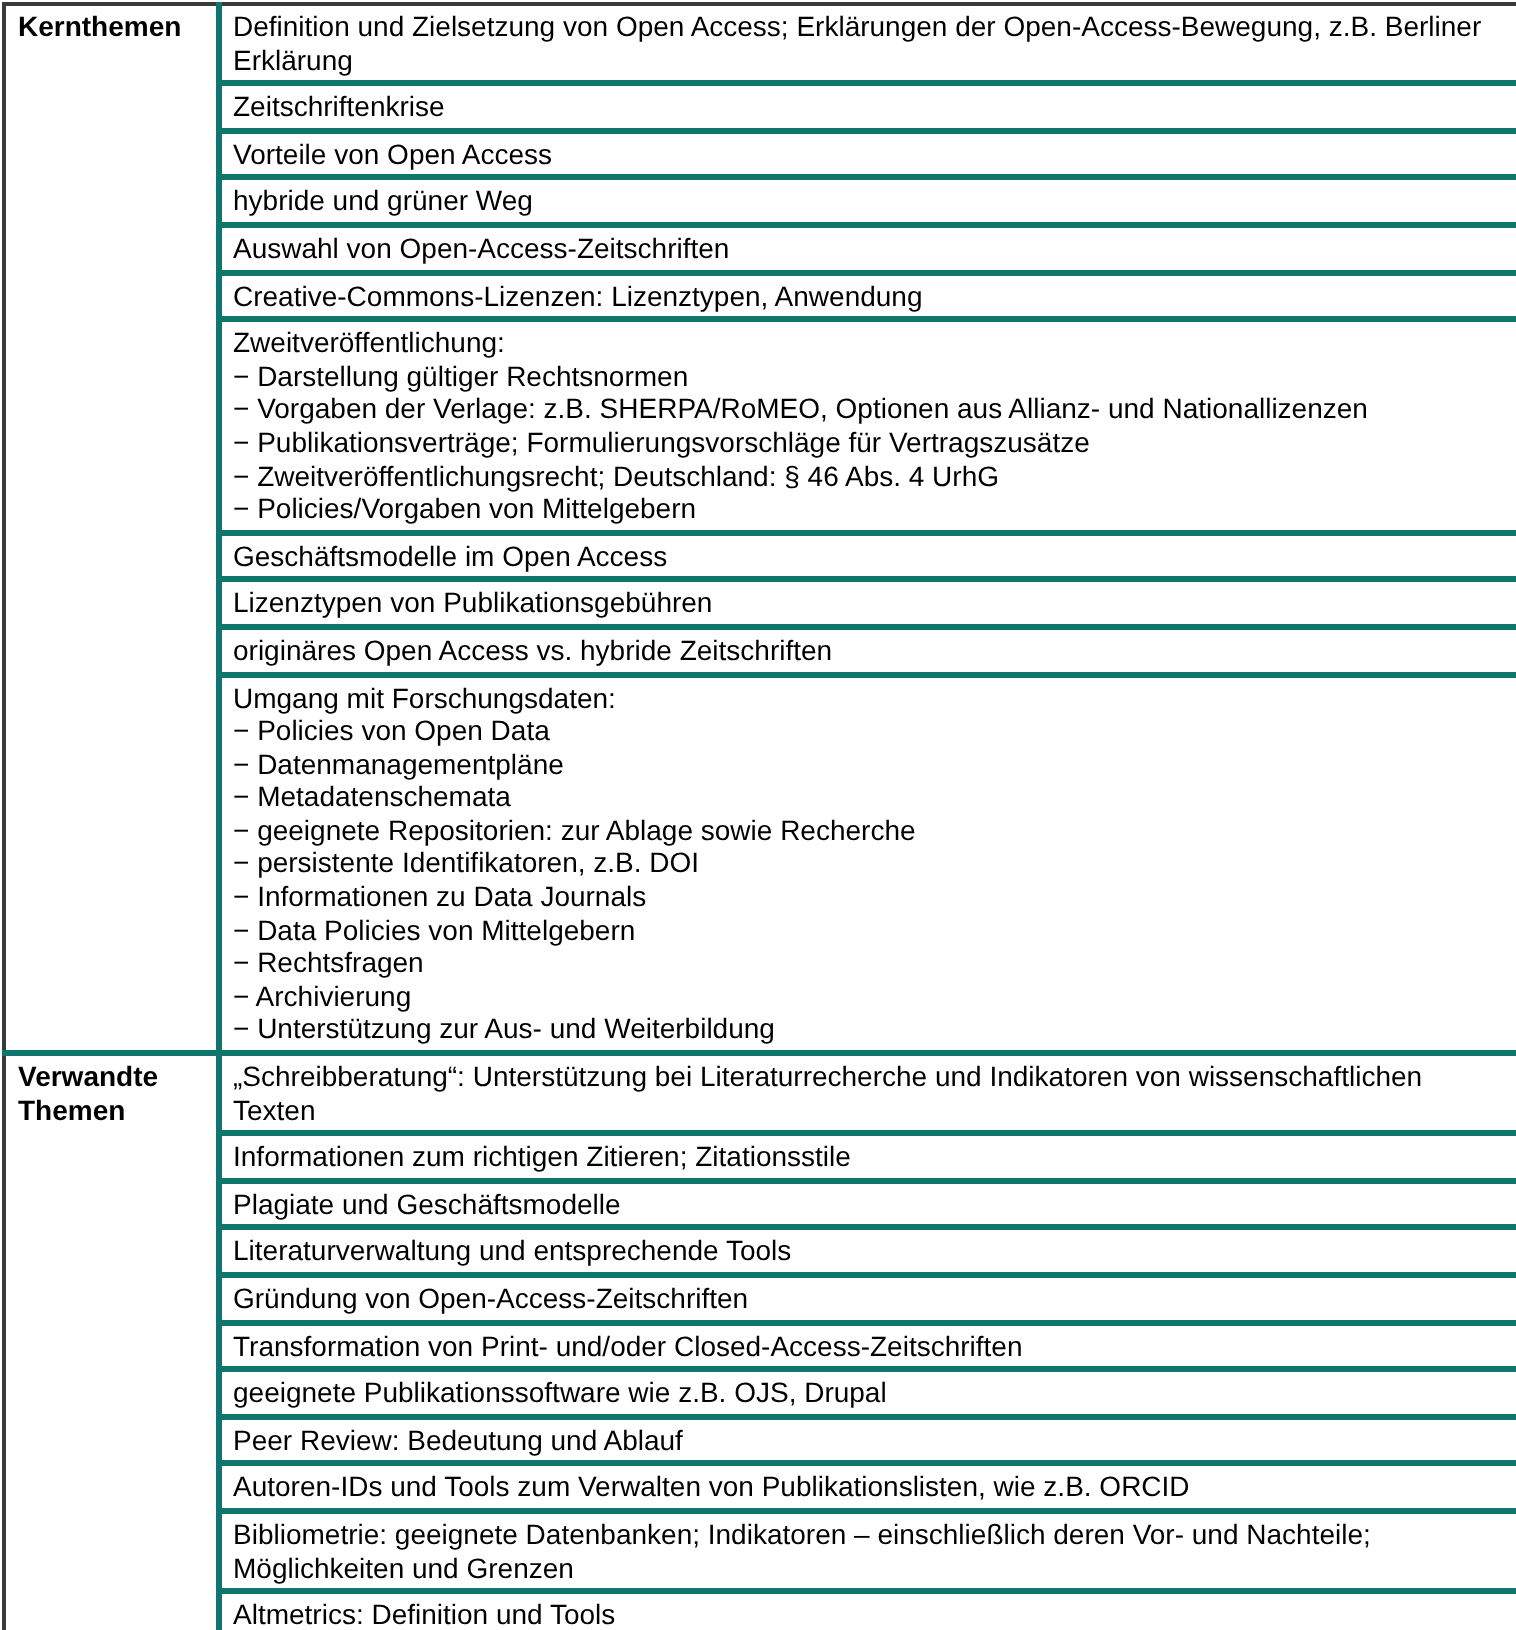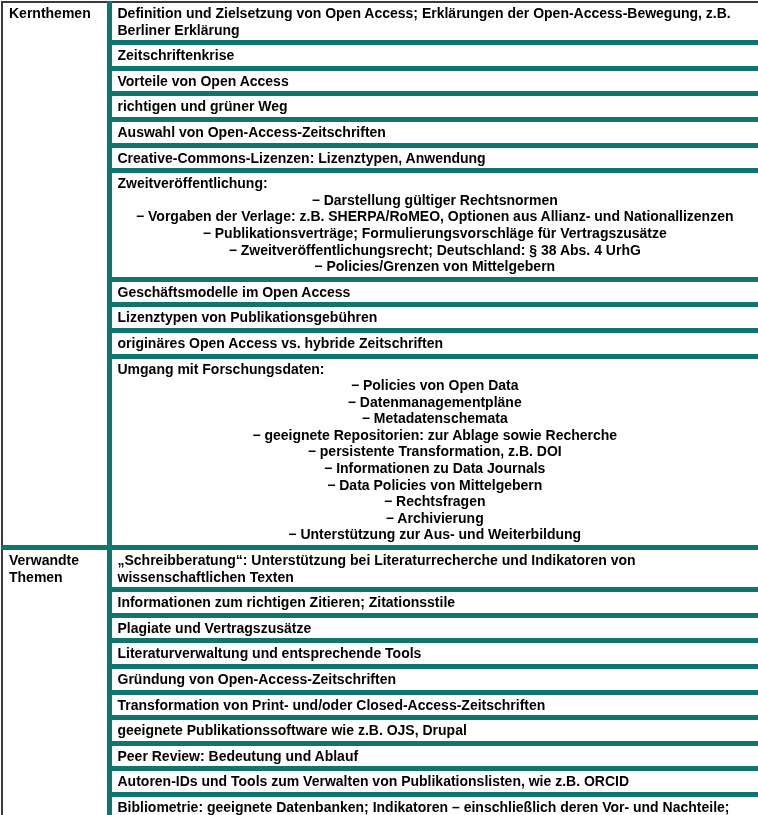--- a/index.html
+++ b/index.html
@@ -7,35 +7,35 @@
   table.topics {
     border-collapse: collapse;
     width: 757px;
     margin: 1px;
     font-family: "Liberation Sans", sans-serif;
     font-size: 14px;
     color: #000;
     table-layout: fixed;
   }
   table.topics td {
-    border: 5px solid #0f766e;
+    border: 3px solid #0f766e;
     vertical-align: top;
     padding: 2px 6px 2px 6px;
     line-height: 16.6px;
   }
   table.topics tr.kern td.cat,
   table.topics tr.verw td.cat {
     font-weight: bold;
     width: 99px;
   }
   table.topics td.item { height: auto; }
-  .sub { white-space: nowrap; text-align: center; }
+  .sub { white-space: nowrap; }
   .edge-left { border-left: 2px solid #3a3a3a !important; }
   .edge-top { border-top: 2px solid #3a3a3a !important; }
-  .edge-right { border-right: 2px solid #3a3a3a !important; font-weight: bold; }
+  .edge-right { border-right: 2px solid #3a3a3a !important; }
   .edge-bottom { border-bottom: 2px solid #3a3a3a !important; }
 </style>
 </head>
 <body>
 
 <table class="topics">
   <colgroup>
     <col style="width:107px">
     <col style="width:650px">
   </colgroup>
@@ -51,41 +51,41 @@
           <div>Zeitschriftenkrise</div>
         </td>
       </tr>
       <tr class="kern">
         <td class="item edge-right">
           <div>Vorteile von Open Access</div>
         </td>
       </tr>
       <tr class="kern">
         <td class="item edge-right">
-          <div>richtigen und grüner Weg</div>
+          <div>hybride und grüner Weg</div>
         </td>
       </tr>
       <tr class="kern">
         <td class="item edge-right">
           <div>Auswahl von Open-Access-Zeitschriften</div>
         </td>
       </tr>
       <tr class="kern">
         <td class="item edge-right">
           <div>Creative-Commons-Lizenzen: Lizenztypen, Anwendung</div>
         </td>
       </tr>
       <tr class="kern">
         <td class="item edge-right">
           <div>Zweitveröffentlichung:</div>
           <div class="sub">− Darstellung gültiger Rechtsnormen</div>
           <div class="sub">− Vorgaben der Verlage: z.B. SHERPA/RoMEO, Optionen aus Allianz- und Nationallizenzen</div>
           <div class="sub">− Publikationsverträge; Formulierungsvorschläge für Vertragszusätze</div>
-          <div class="sub">− Zweitveröffentlichungsrecht; Deutschland: § 38 Abs. 4 UrhG</div>
-          <div class="sub">− Policies/Grenzen von Mittelgebern</div>
+          <div class="sub">− Zweitveröffentlichungsrecht; Deutschland: § 46 Abs. 4 UrhG</div>
+          <div class="sub">− Policies/Vorgaben von Mittelgebern</div>
         </td>
       </tr>
       <tr class="kern">
         <td class="item edge-right">
           <div>Geschäftsmodelle im Open Access</div>
         </td>
       </tr>
       <tr class="kern">
         <td class="item edge-right">
           <div>Lizenztypen von Publikationsgebühren</div>
@@ -96,42 +96,42 @@
           <div>originäres Open Access vs. hybride Zeitschriften</div>
         </td>
       </tr>
       <tr class="kern">
         <td class="item edge-right">
           <div>Umgang mit Forschungsdaten:</div>
           <div class="sub">− Policies von Open Data</div>
           <div class="sub">− Datenmanagementpläne</div>
           <div class="sub">− Metadatenschemata</div>
           <div class="sub">− geeignete Repositorien: zur Ablage sowie Recherche</div>
-          <div class="sub">− persistente Transformation, z.B. DOI</div>
+          <div class="sub">− persistente Identifikatoren, z.B. DOI</div>
           <div class="sub">− Informationen zu Data Journals</div>
           <div class="sub">− Data Policies von Mittelgebern</div>
           <div class="sub">− Rechtsfragen</div>
           <div class="sub">− Archivierung</div>
           <div class="sub">− Unterstützung zur Aus- und Weiterbildung</div>
         </td>
       </tr>
       <tr class="verw">
         <td class="cat edge-left edge-bottom" rowspan="11"><span>Verwandte Themen</span></td>
         <td class="item edge-right">
           <div>„Schreibberatung“: Unterstützung bei Literaturrecherche und Indikatoren von wissenschaftlichen Texten</div>
         </td>
       </tr>
       <tr class="verw">
         <td class="item edge-right">
           <div>Informationen zum richtigen Zitieren; Zitationsstile</div>
         </td>
       </tr>
       <tr class="verw">
         <td class="item edge-right">
-          <div>Plagiate und Vertragszusätze</div>
+          <div>Plagiate und Geschäftsmodelle</div>
         </td>
       </tr>
       <tr class="verw">
         <td class="item edge-right">
           <div>Literaturverwaltung und entsprechende Tools</div>
         </td>
       </tr>
       <tr class="verw">
         <td class="item edge-right">
           <div>Gründung von Open-Access-Zeitschriften</div>

